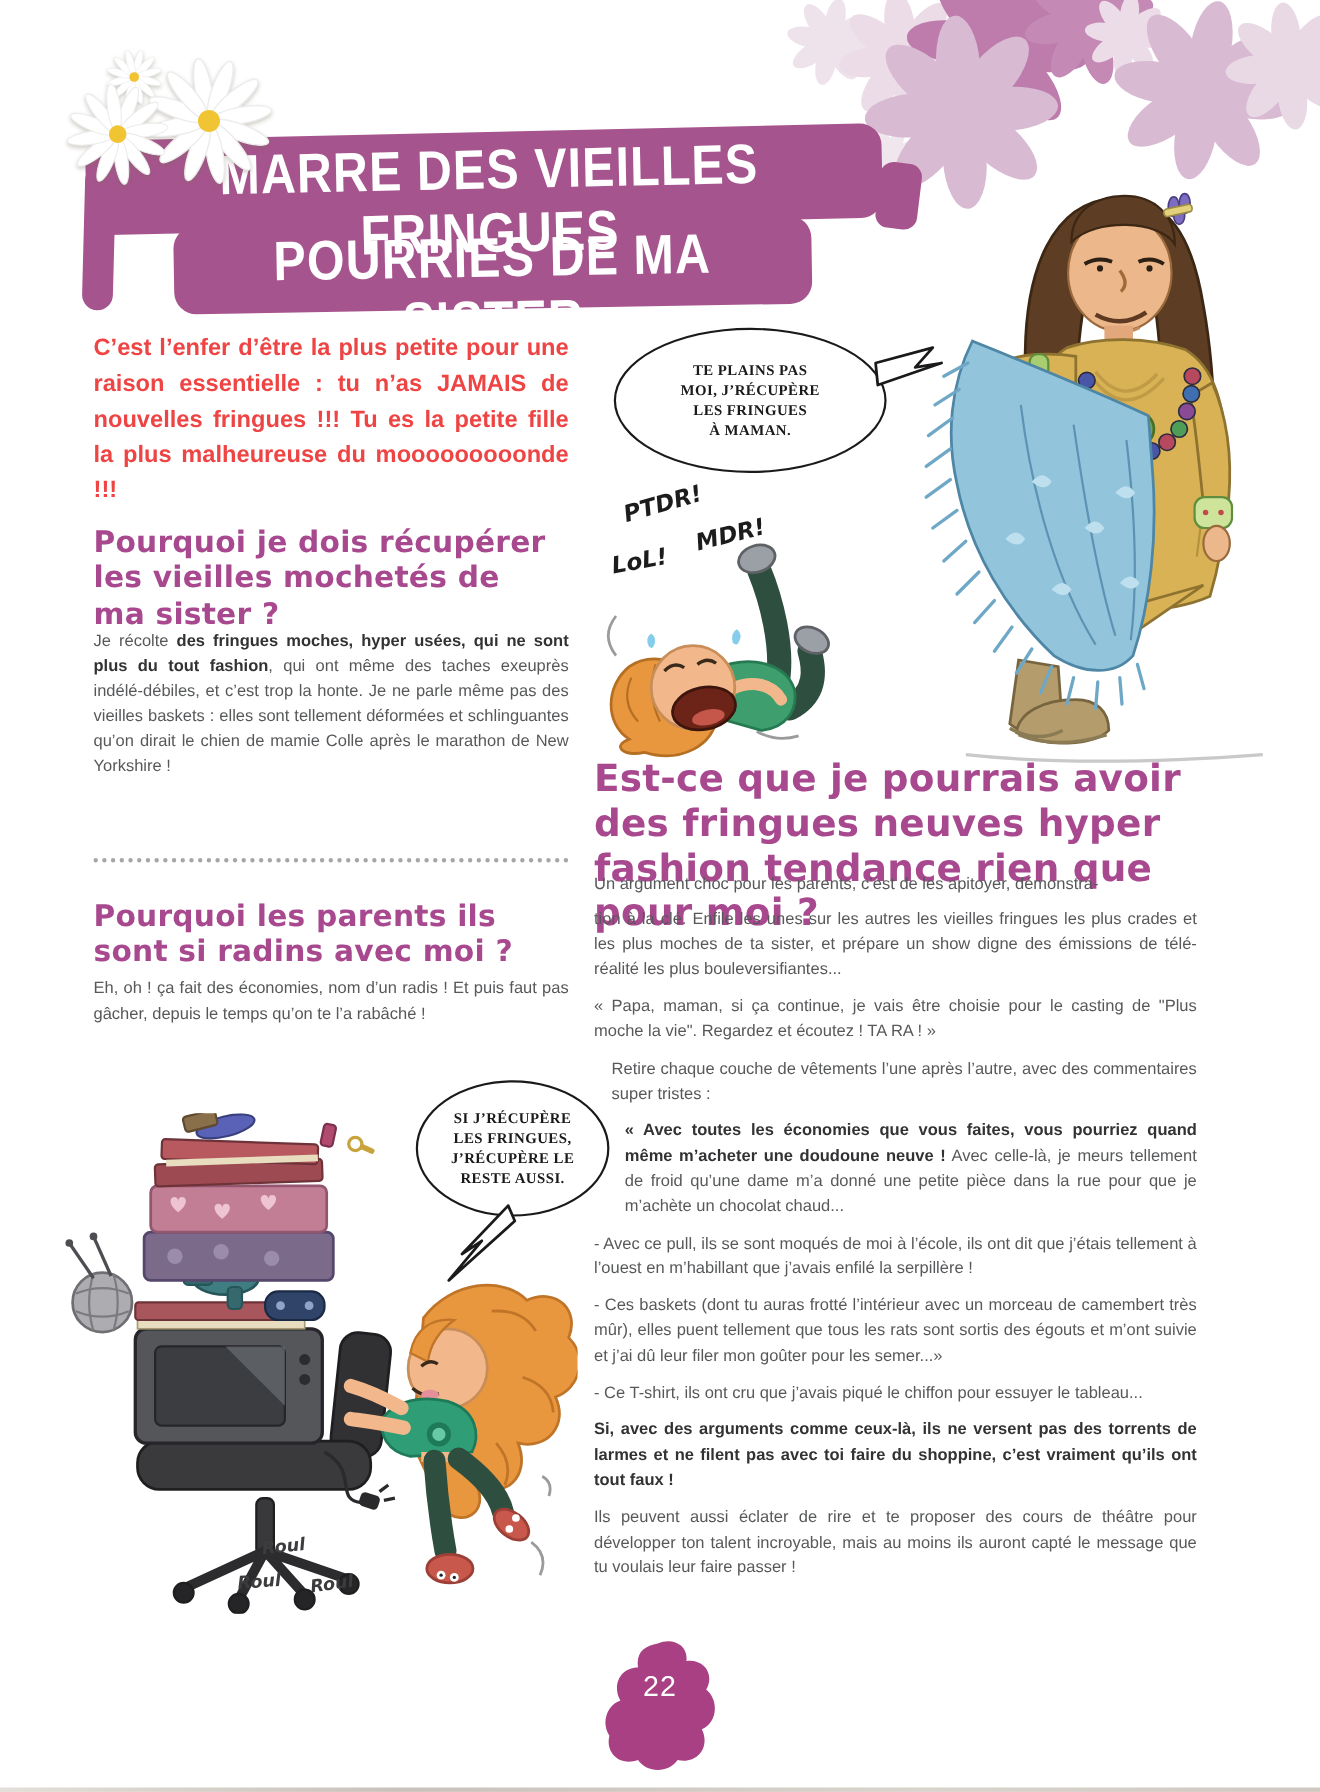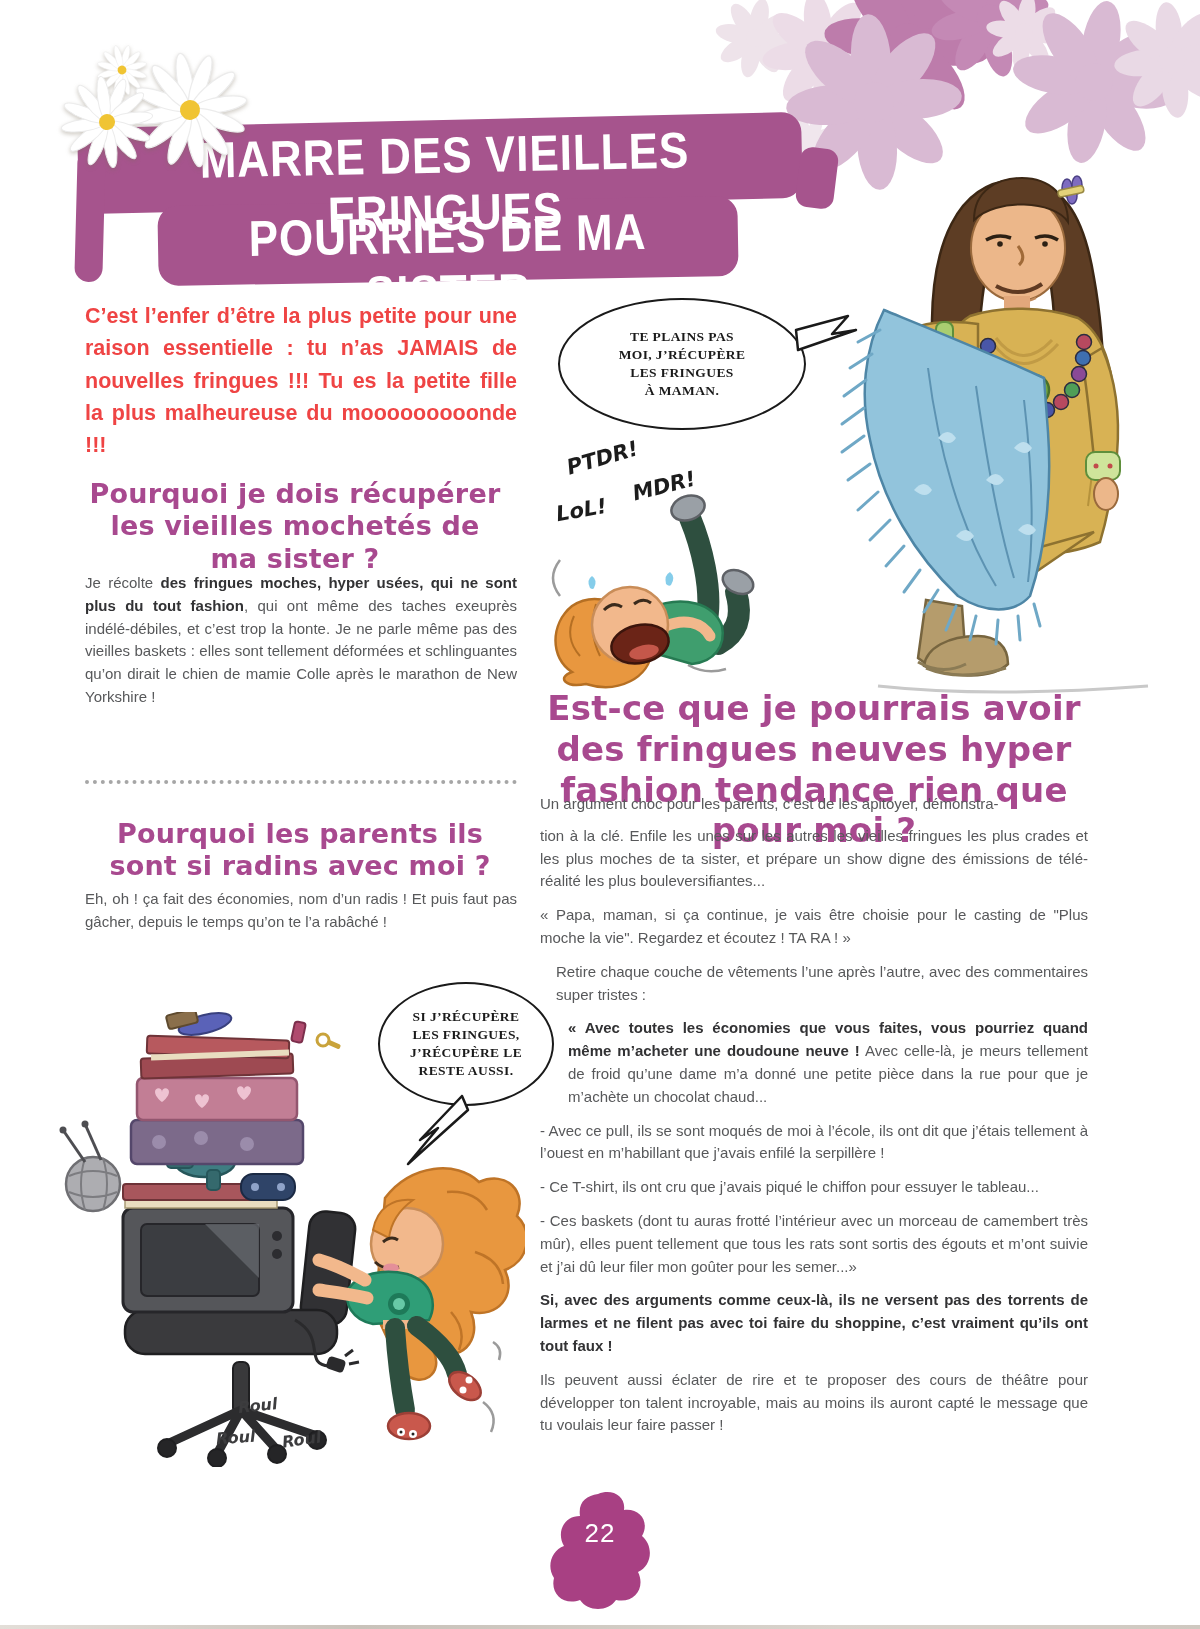--- a/index.html
+++ b/index.html
@@ -19,21 +19,21 @@
   }
   #title1{left:95px;top:134px;width:700px;font-size:44px;transform:rotate(-1.2deg) scaleY(1.15);}
   #title2{left:168px;top:214px;width:560px;font-size:44px;transform:rotate(-1deg) scaleY(1.15);}
   
   .intro{
     position:absolute;left:85px;top:300px;width:432px;
     font-size:21.5px;line-height:1.5;font-weight:bold;color:#ef4444;text-align:justify;
   }
   .qhead{
     position:absolute;color:#a8498f;font-weight:bold;
-    font-family:"DejaVu Sans",sans-serif;line-height:1.2;letter-spacing:0.2px;text-align:center;
+    font-family:"DejaVu Sans",sans-serif;line-height:1.2;letter-spacing:0.2px;
   }
   #qhead1{left:85px;top:478px;width:420px;font-size:27px;}
   #qhead2{left:85px;top:818px;width:430px;font-size:27px;}
   #qhead3{left:540px;top:688px;width:548px;font-size:34px;}
   .bodytext{
     font-size:15px;line-height:1.52;color:#57585a;text-align:justify;
   }
   #body1{position:absolute;left:85px;top:572px;width:432px;}
   #body2{position:absolute;left:85px;top:888px;width:432px;}
   .bodytext b{color:#323234;}
@@ -149,22 +149,22 @@
 <div class="bodytext" id="body2">Eh, oh ! ça fait des économies, nom d’un radis ! Et puis faut pas gâcher, depuis le temps qu’on te l’a rabâché !</div>
 
 <div class="qhead" id="qhead3">Est-ce que je pourrais avoir des fringues neuves hyper fashion tendance rien que pour moi ?</div>
 <div id="rightcol" class="bodytext">
   <p class="hyph">Un argument choc pour les parents, c’est de les apitoyer, démonstra-</p>
   <p>tion à la clé. Enfile les unes sur les autres les vieilles fringues les plus crades et les plus moches de ta sister, et prépare un show digne des émissions de télé-réalité les plus bouleversifiantes...</p>
   <p>« Papa, maman, si ça continue, je vais être choisie pour le casting de "Plus moche la vie". Regardez et écoutez ! TA RA ! »</p>
   <p class="indent1">Retire chaque couche de vêtements l’une après l’autre, avec des commentaires super tristes :</p>
   <p class="indent2"><b>« Avec toutes les économies que vous faites, vous pourriez quand même m’acheter une doudoune neuve !</b><span> Avec celle-là, je meurs tellement de froid qu’une dame m’a donné une petite pièce dans la rue pour que je m’achète un chocolat chaud...</span></p>
   <p>- Avec ce pull, ils se sont moqués de moi à l’école, ils ont dit que j’étais tellement à l’ouest en m’habillant que j’avais enfilé la serpillère !</p>
+  <p>- Ces baskets (dont tu auras frotté l’intérieur avec un morceau de camembert très mûr), elles puent tellement que tous les rats sont sortis des égouts et m’ont suivie et j’ai dû leur filer mon goûter pour les semer...»</p>
   <p>- Ce T-shirt, ils ont cru que j’avais piqué le chiffon pour essuyer le tableau...</p>
-  <p>- Ces baskets (dont tu auras frotté l’intérieur avec un morceau de camembert très mûr), elles puent tellement que tous les rats sont sortis des égouts et m’ont suivie et j’ai dû leur filer mon goûter pour les semer...»</p>
   <p class="boldpar">Si, avec des arguments comme ceux-là, ils ne versent pas des torrents de larmes et ne filent pas avec toi faire du shoppine, c’est vraiment qu’ils ont tout faux !</p>
   <p>Ils peuvent aussi éclater de rire et te proposer des cours de théâtre pour développer ton talent incroyable, mais au moins ils auront capté le message que tu voulais leur faire passer !</p>
 </div>
 
 <div class="bubble" id="bubble1">
   <span class="bubble-text">TE PLAINS PAS
 MOI, J’RÉCUPÈRE
 LES FRINGUES
 À MAMAN.</span>
 </div>

